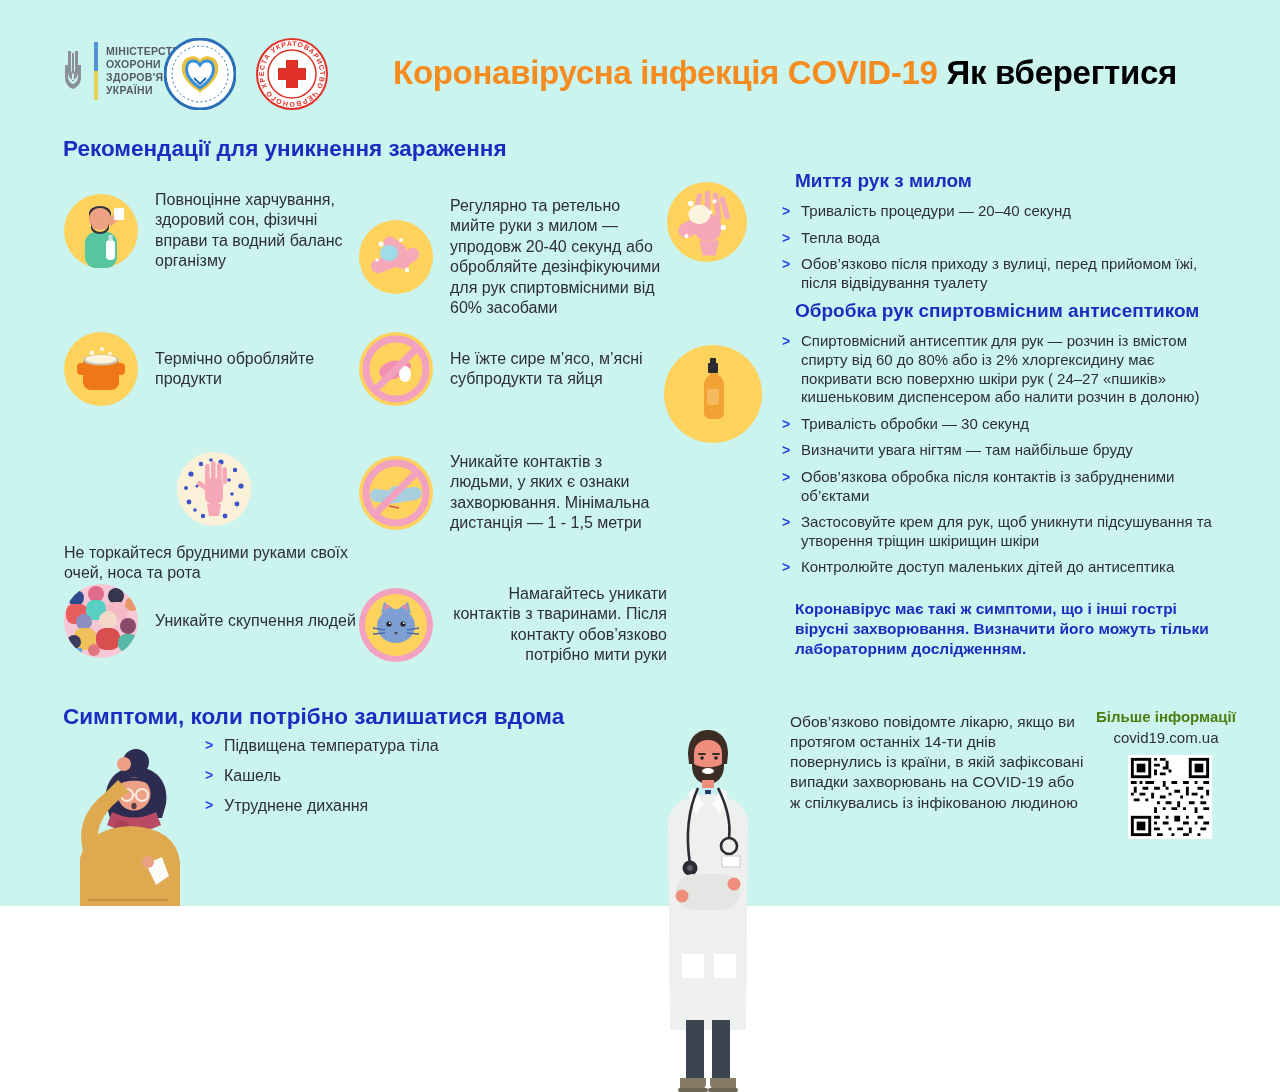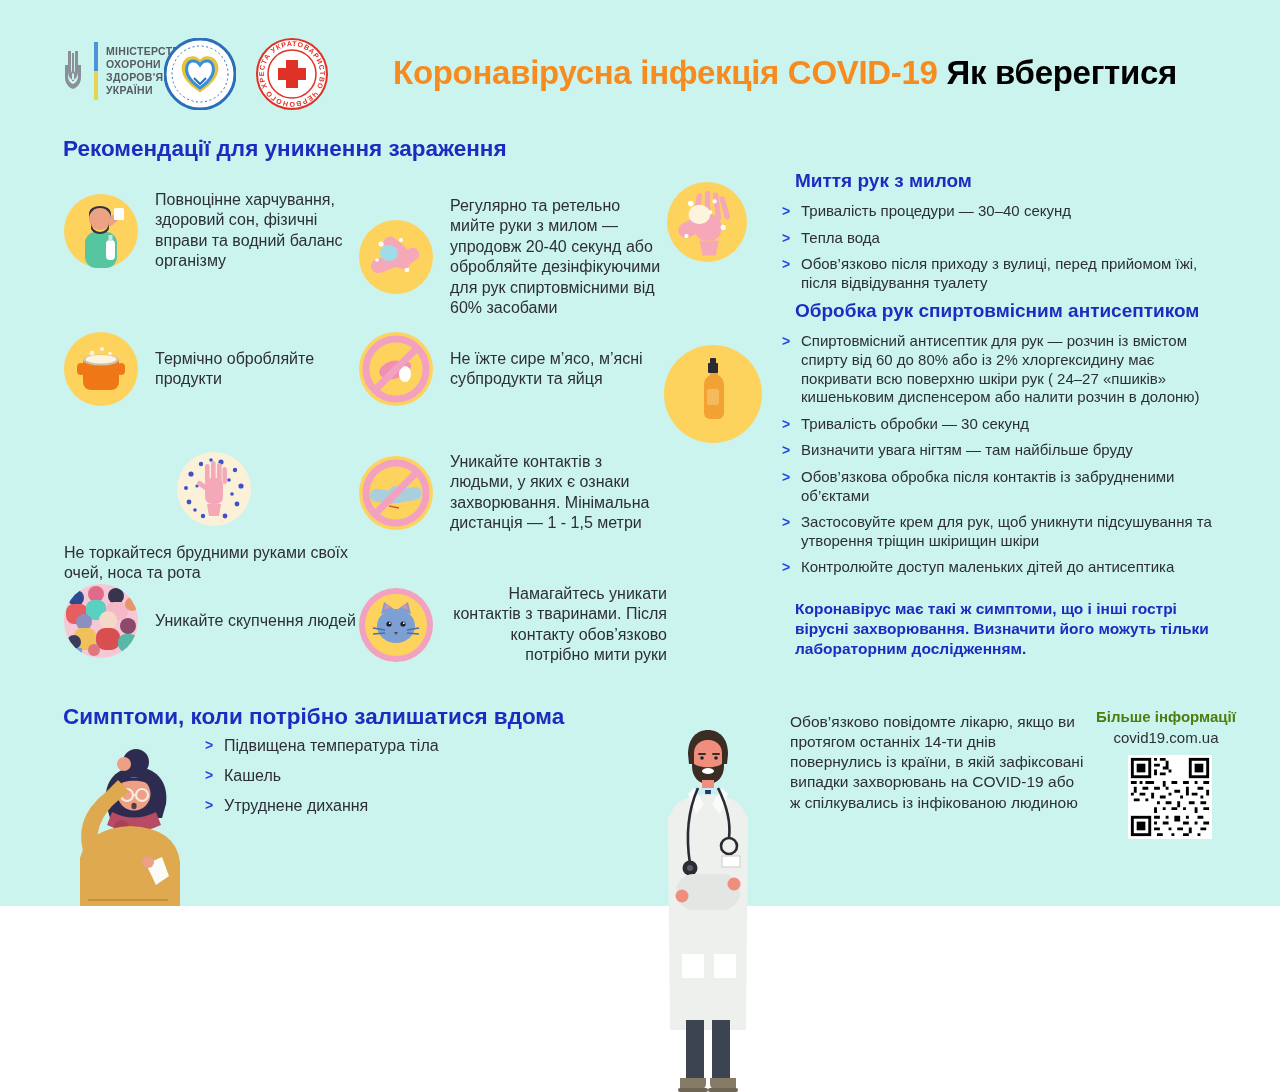--- a/index.html
+++ b/index.html
@@ -297,21 +297,21 @@
       <rect x="44" y="18" width="10" height="10" rx="1" fill="#2a2a33"></rect>
       <rect x="46" y="13" width="6" height="6" rx="1" fill="#2a2a33"></rect>
       <rect x="43" y="44" width="12" height="16" rx="2" fill="#f6b95c"></rect>
     </svg>
   </div>
 
   <div class="right-col">
     <h3 class="r-head">Миття рук з милом</h3>
     <div class="bullet">
         <span class="arr">&gt;</span>
-        <span>Тривалість процедури — 30–40 секунд</span>
+        <span>Тривалість процедури — 20–40 секунд</span>
       </div>
     <div class="bullet">
         <span class="arr">&gt;</span>
         <span>Тепла вода</span>
       </div>
     <div class="bullet">
         <span class="arr">&gt;</span>
         <span>Обов’язково після приходу з вулиці, перед прийомом їжі, після відвідування туалету</span>
       </div>
 

